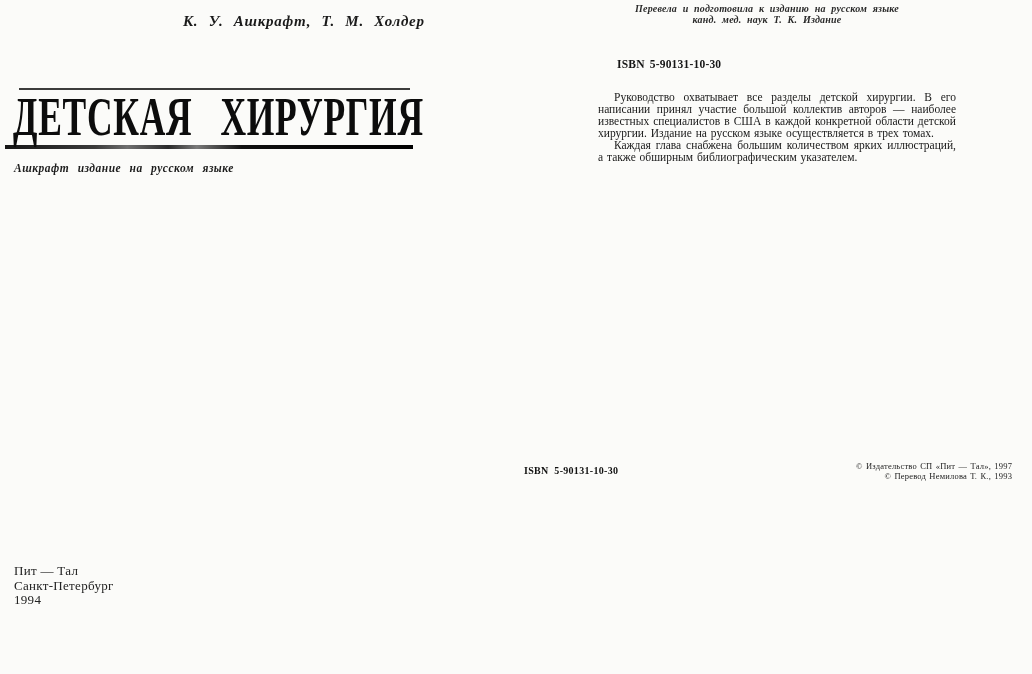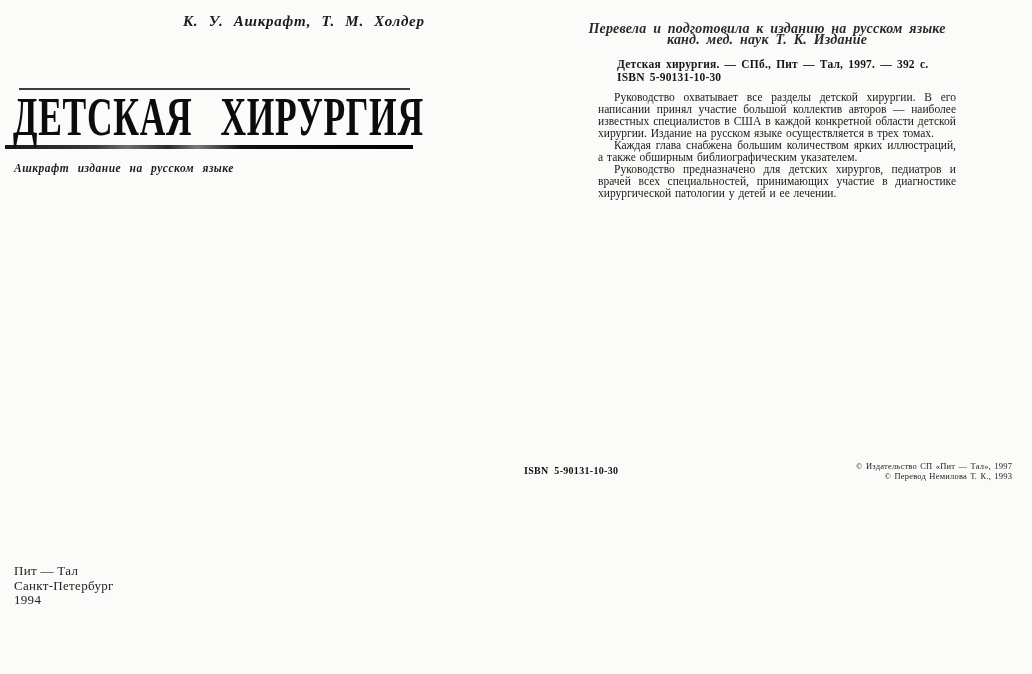--- a/index.html
+++ b/index.html
@@ -80,26 +80,26 @@
     font-size: 13px;
     line-height: 14.5px;
     letter-spacing: 0.3px;
     color: #222;
   }
 
   
   .translator {
     position: absolute;
     left: 565px;
-    top: 24px;
+    top: 4px;
     width: 404px;
     text-align: center;
     font-style: italic;
     font-weight: 600;
-    font-size: 14px;
+    font-size: 10px;
     line-height: 10.5px;
     word-spacing: 3px;
     letter-spacing: 0.2px;
     color: #2a2a2a;
   }
   .biblio {
     position: absolute;
     left: 617px;
     top: 58px;
     font-weight: 600;
@@ -166,28 +166,26 @@
     <div>Санкт-Петербург</div>
     <div>1994</div>
   </div>
 
   <div class="translator">
     <div>Перевела и подготовила к изданию на русском языке</div>
     <div>канд. мед. наук Т. К. Издание</div>
   </div>
 
   <div class="biblio">
-    <div>Детская хирургия. — СПб., Пит — Тал, 1997. — 392 с.</div>
     <div>ISBN 5-90131-10-30</div>
   </div>
 
   <div class="annotation">
     <p>Руководство охватывает все разделы детской хирургии. В его написании принял участие большой коллектив авторов — наиболее известных специалистов в США в каждой конкретной области детской хирургии. Издание на русском языке осуществляется в трех томах.</p>
     <p>Каждая глава снабжена большим количеством ярких иллюстраций, а также обширным библиографическим указателем.</p>
-    <p>Руководство предназначено для детских хирургов, педиатров и врачей всех специальностей, принимающих участие в диагностике хирургической патологии у детей и ее лечении.</p>
   </div>
 
   <div class="isbn-footer">ISBN 5-90131-10-30</div>
 
   <div class="copyright">
     <div>© Издательство СП «Пит — Тал», 1997</div>
     <div>© Перевод Немилова Т. К., 1993</div>
   </div>
 
 </div>

